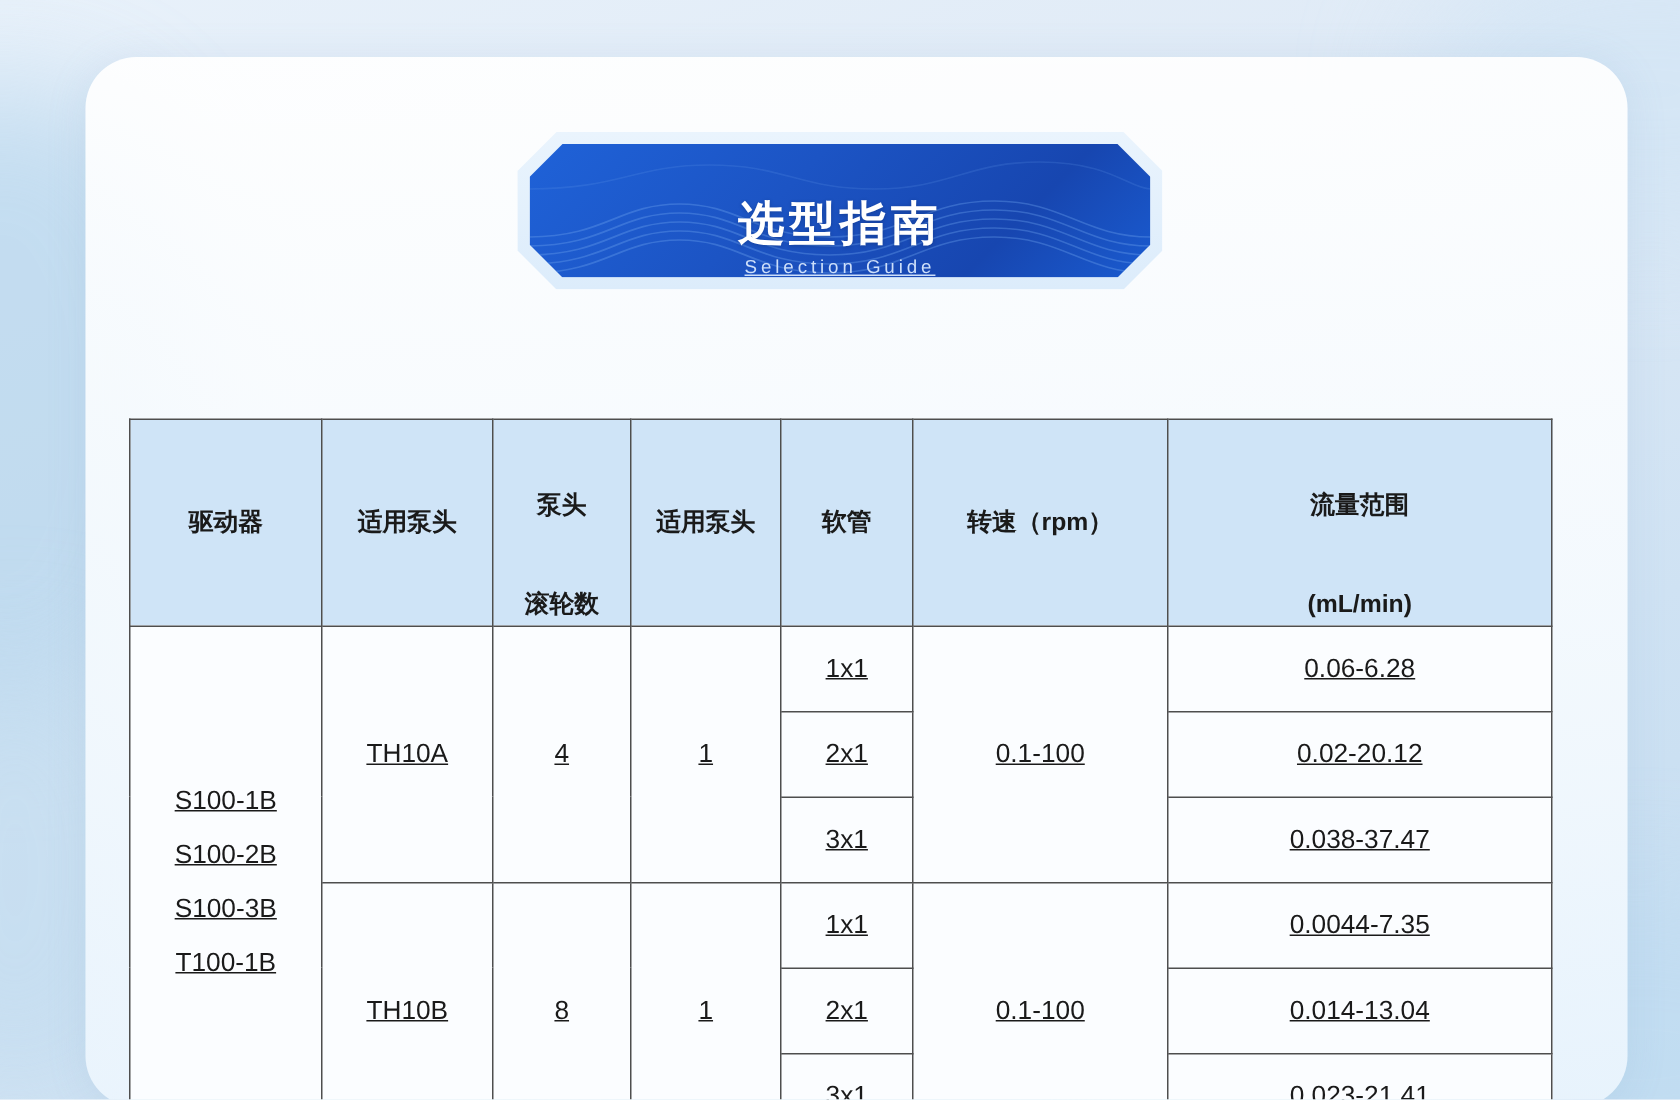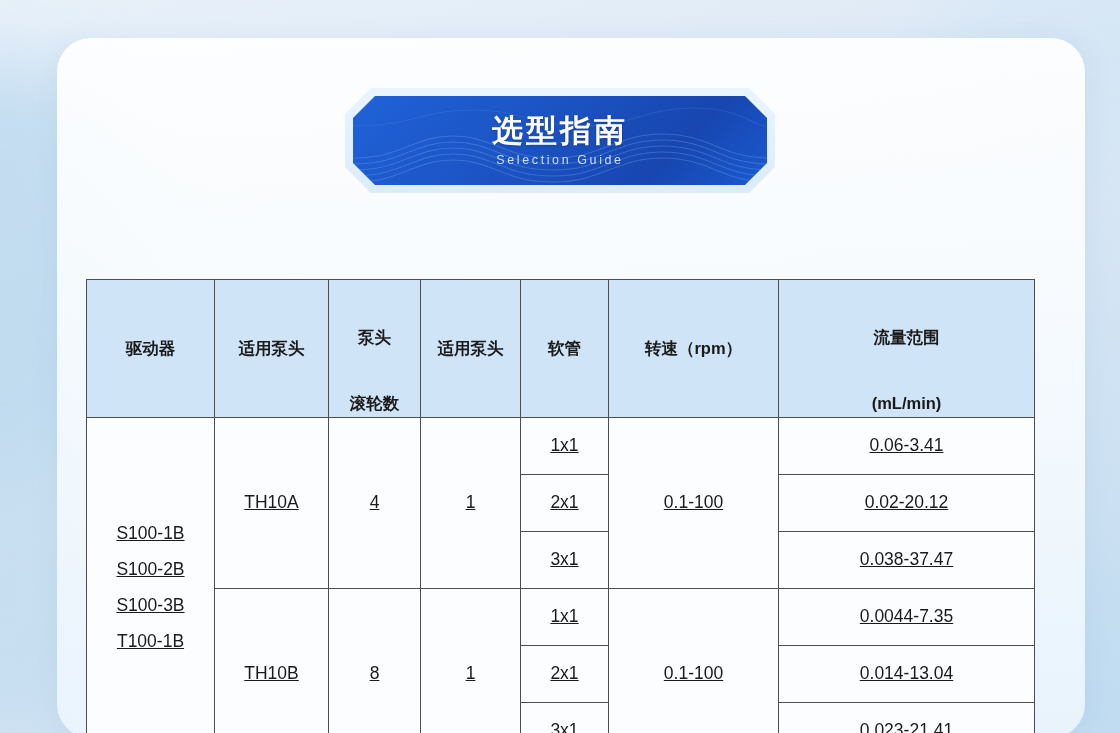--- a/index.html
+++ b/index.html
@@ -75,35 +75,36 @@
     position: absolute;
     inset: 0;
     opacity: 0.45;
   }
   .banner-text {
     position: absolute;
     inset: 0;
     display: flex;
     flex-direction: column;
     align-items: center;
-    justify-content: center;
+    justify-content: flex-end;
   }
   .banner-title {
     color: #ffffff;
     font-size: 31px;
     font-weight: bold;
     letter-spacing: 3px;
     line-height: 1.1;
     text-shadow: 0 1px 3px rgba(0,0,0,0.2);
   }
   .banner-sub {
     margin-top: 5px;
     color: #cddffa;
     font-size: 12.5px;
     letter-spacing: 2.6px;
+    text-decoration: underline;
   }
 
   
   .table-wrap {
     position: absolute;
     left: 86px;
     top: 279px;
     width: 948px;
   }
   table.spec {
@@ -209,21 +210,21 @@
             <span>S100-1B</span>
             <span>S100-2B</span>
             <span>S100-3B</span>
             <span>T100-1B</span>
           </td>
           <td rowspan="3">TH10A</td>
           <td rowspan="3">4</td>
           <td rowspan="3">1</td>
           <td>1x1</td>
           <td rowspan="3">0.1-100</td>
-          <td>0.06-3.41</td>
+          <td>0.06-6.28</td>
         </tr>
         <tr>
           <td>2x1</td>
           <td>0.02-20.12</td>
         </tr>
         <tr>
           <td>3x1</td>
           <td>0.038-37.47</td>
         </tr>
 

